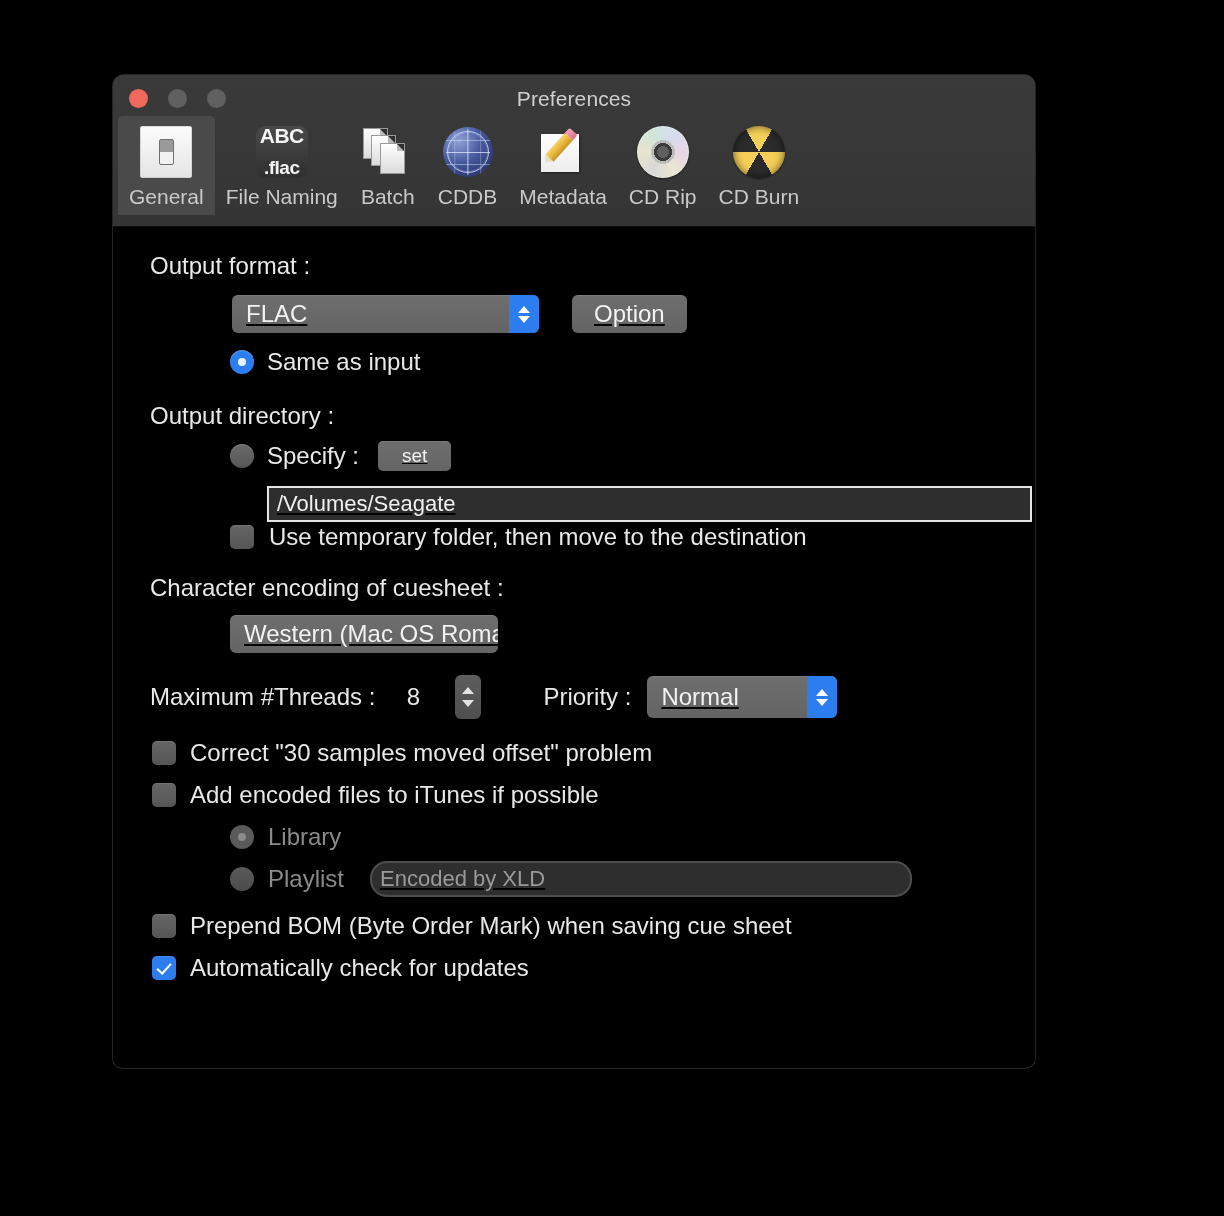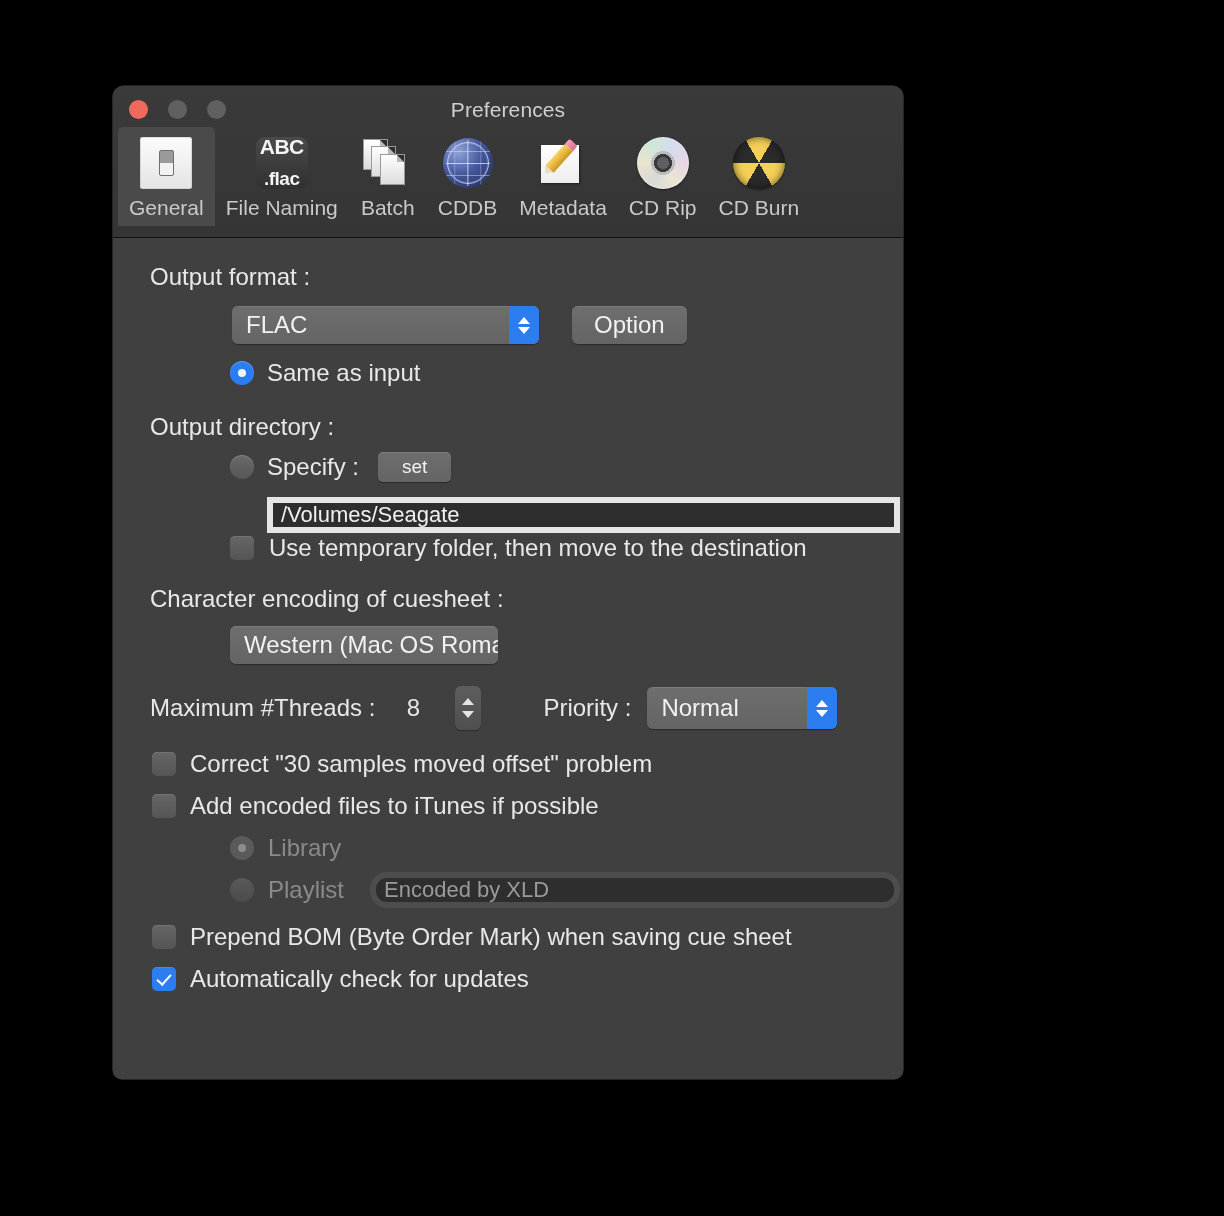--- a/index.html
+++ b/index.html
@@ -7,26 +7,27 @@
     width: 1224px; height: 1216px;
     background: #000;
     font-family: "Liberation Sans", sans-serif;
     overflow: hidden;
   }
   #root { position: relative; width: 1224px; height: 1216px; background:#000; }
 
   
   .window {
     position: absolute;
-    left: 113px; top: 86px;
-    width: 790px; height: 993px;
+    left: 113px; top: 75px;
+    width: 922px; height: 993px;
     background: #2e2e2e;
     border-radius: 11px 11px 9px 9px;
     box-shadow: 0 0 0 0.5px #4a4a4a;
     overflow: hidden;
+    text-decoration: underline;
   }
 
   
   .titlebar {
     position: relative;
     height: 152px;
     background: linear-gradient(#3a3a3a, #353535);
     border-bottom: 1px solid #101010;
   }
   .traffic { position: absolute; left: 16px; top: 14px; display: flex; gap: 20px; }
@@ -171,21 +172,21 @@
         #f5cf57 0 60deg, #2b2b2b 60deg 120deg,
         #f5cf57 120deg 180deg, #2b2b2b 180deg 240deg,
         #f5cf57 240deg 300deg, #2b2b2b 300deg 360deg);
     box-shadow: inset 0 0 9px rgba(0,0,0,.6), 0 1px 2px rgba(0,0,0,.5);
   }
 
   
   .content {
     position: relative;
     height: calc(100% - 152px);
-    background: #404040;
+    background: #000000;
     padding: 24px 3px 0 0;
     color: #e6e6e6;
   }
   .row { display: flex; align-items: center; }
   .label {
     font-size: 24px;
     color: #e8e8e8;
     line-height: 30px;
     white-space: nowrap;
   }
@@ -259,21 +260,21 @@
     content:""; position:absolute; left:8px; top:3.5px;
     width:6px; height:12px;
     border: solid #fff; border-width: 0 2.6px 2.6px 0;
     transform: rotate(42deg);
   }
 
   
   .tf {
     height: 36px;
     background: #2e2e2e;
-    border: 6px solid #e5e5e5;
+    border: 2px solid #e5e5e5;
     color: #f0f0f0;
     font-size: 22px;
     display: flex; align-items: center;
     padding: 0 8px;
     cursor: text;
   }
   .tf.dim { color: #9a9a9a; border-color: #4d4d4d; border-radius: 17px; }
 
   
   .stepper {

